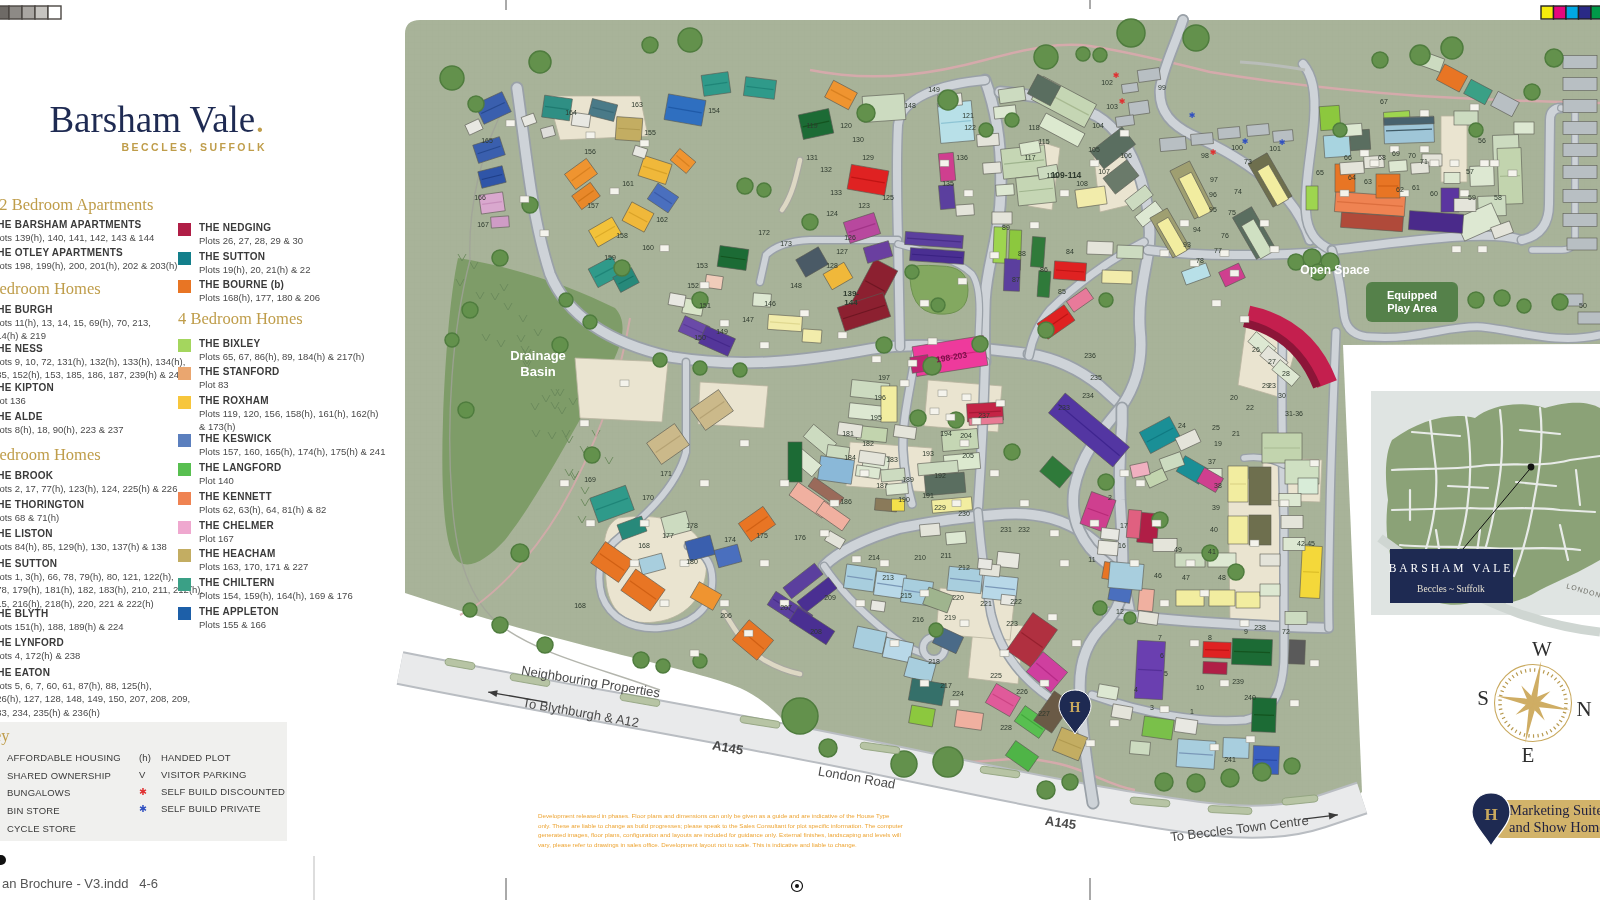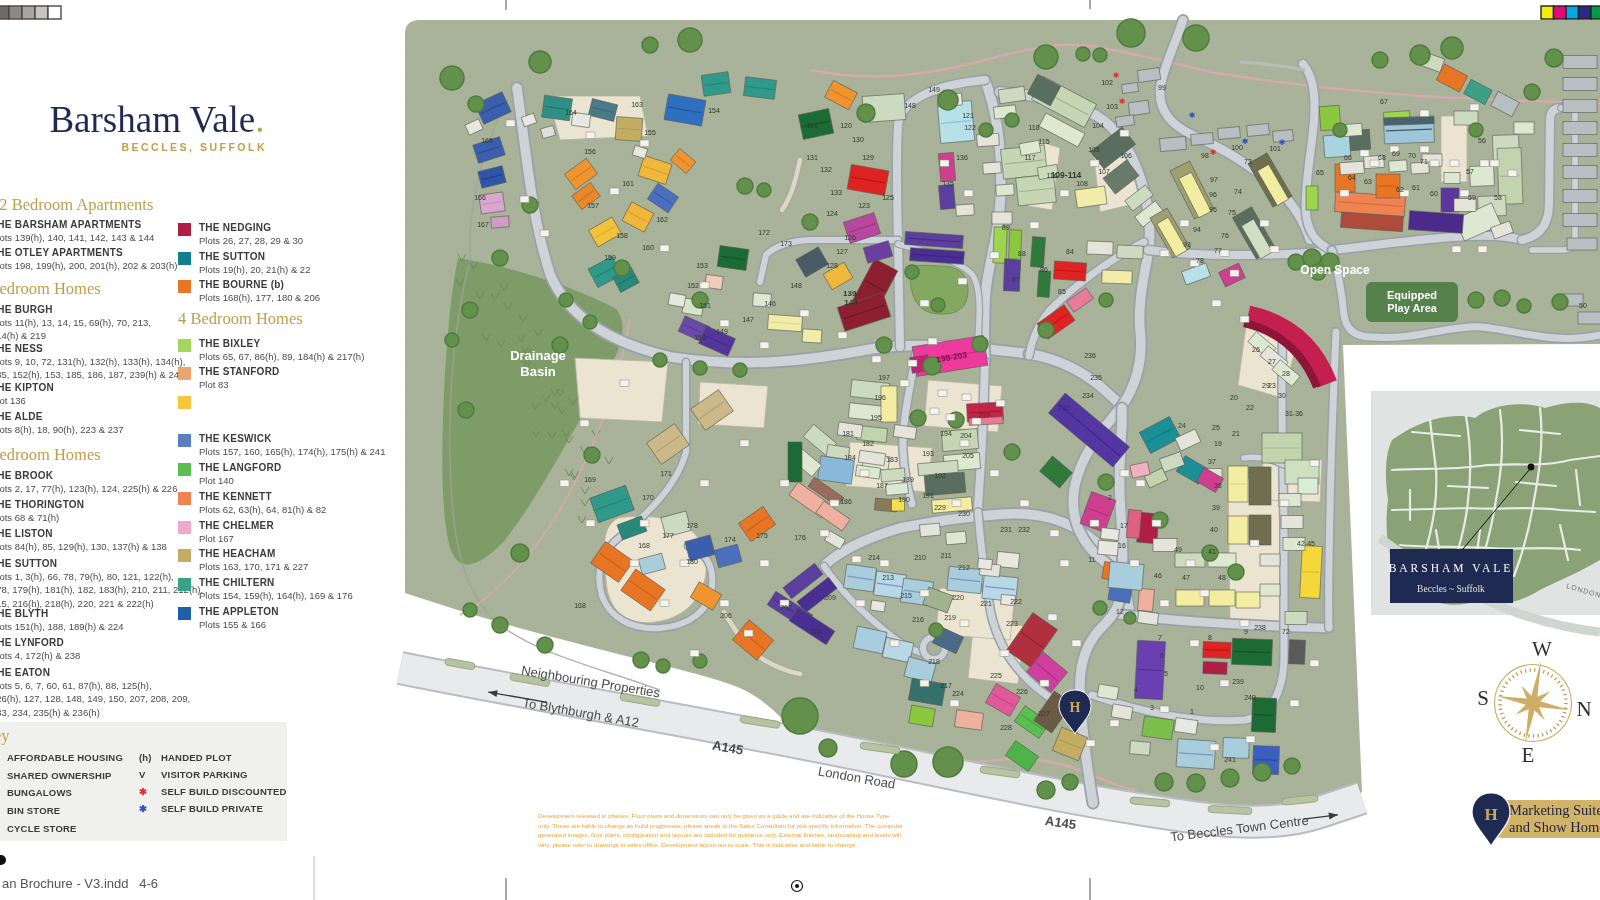--- a/index.html
+++ b/index.html
@@ -1,21 +1,21 @@
 <!DOCTYPE html>
 <html><head><meta charset="utf-8"><title>Barsham Vale</title>
 <style>
 html,body{margin:0;padding:0;background:#fff;width:1600px;height:900px;overflow:hidden}
 #page{position:relative;width:1600px;height:900px;font-family:"Liberation Sans",sans-serif}
 .abs{position:absolute}
 .hdr{font-family:"Liberation Serif",serif;color:#bf9d4a;font-size:16.5px}
 .nm{font-weight:bold;color:#3a3a3a;font-size:10px;letter-spacing:0.25px;white-space:nowrap}
 .pl{color:#4a4a4a;font-size:9.5px;line-height:12px;margin-top:1.5px;white-space:nowrap}
 .sq{position:absolute;width:13px;height:13px}
-.ky{font-weight:bold;color:#3a3a3a;font-size:9.5px;letter-spacing:0.2px;white-space:nowrap}
+.ky{font-weight:normal;color:#3a3a3a;font-size:9.5px;letter-spacing:0.2px;white-space:nowrap}
 </style></head><body>
 <div id="page">
 
 <div class="abs" style="left:47px;top:98px;width:220px;text-align:center;font-size:37px;color:#1e2a52;font-family:'Liberation Serif',serif">Barsham Vale<span style="color:#bf9d4a">.</span></div>
 
 <div class="abs" style="left:47px;top:141px;width:220px;text-align:right;font-size:10.5px;letter-spacing:2.5px;color:#bf9d4a;font-weight:bold">BECCLES, SUFFOLK</div>
 
 <div class="abs hdr" style="left:-30px;top:195px">1 &amp; 2 Bedroom Apartments</div>
 
 <div class="abs" style="left:-9px;top:219px">
@@ -113,21 +113,25 @@
 <div class="sq" style="left:178px;top:339px;background:#a4d65e"></div><div class="abs" style="left:199px;top:338px">
       <div class="nm">THE BIXLEY</div>
       <div class="pl">Plots 65, 67, 86(h), 89, 184(h) &amp; 217(h)</div>
     </div>
 
 <div class="sq" style="left:178px;top:367px;background:#eaa66f"></div><div class="abs" style="left:199px;top:366px">
       <div class="nm">THE STANFORD</div>
       <div class="pl">Plot 83</div>
     </div>
 
-<div class="sq" style="left:178px;top:396px;background:#f7c63c"></div>
+<div class="sq" style="left:178px;top:396px;background:#f7c63c"></div><div class="abs" style="left:199px;top:395px">
+      <div class="nm">THE ROXHAM</div>
+      <div class="pl">Plots 119, 120, 156, 158(h), 161(h), 162(h)</div>
+      <div class="pl">&amp; 173(h)</div>
+    </div>
 
 <div class="sq" style="left:178px;top:434px;background:#5b7fbe"></div><div class="abs" style="left:199px;top:433px">
       <div class="nm">THE KESWICK</div>
       <div class="pl">Plots 157, 160, 165(h), 174(h), 175(h) &amp; 241</div>
     </div>
 
 <div class="sq" style="left:178px;top:463px;background:#58bf50"></div><div class="abs" style="left:199px;top:462px">
       <div class="nm">THE LANGFORD</div>
       <div class="pl">Plot 140</div>
     </div>

